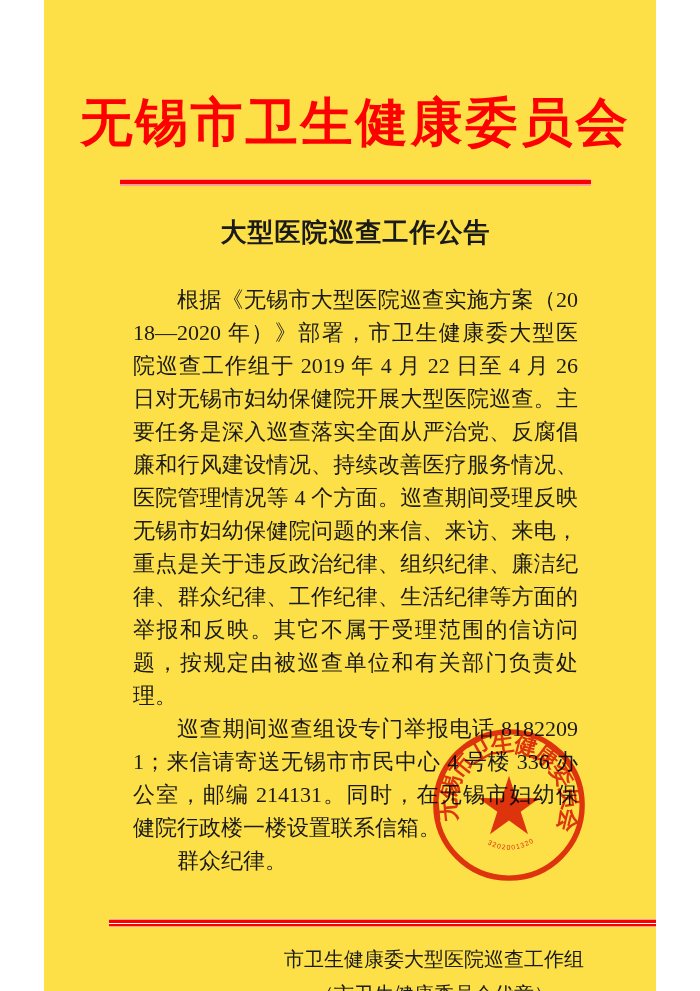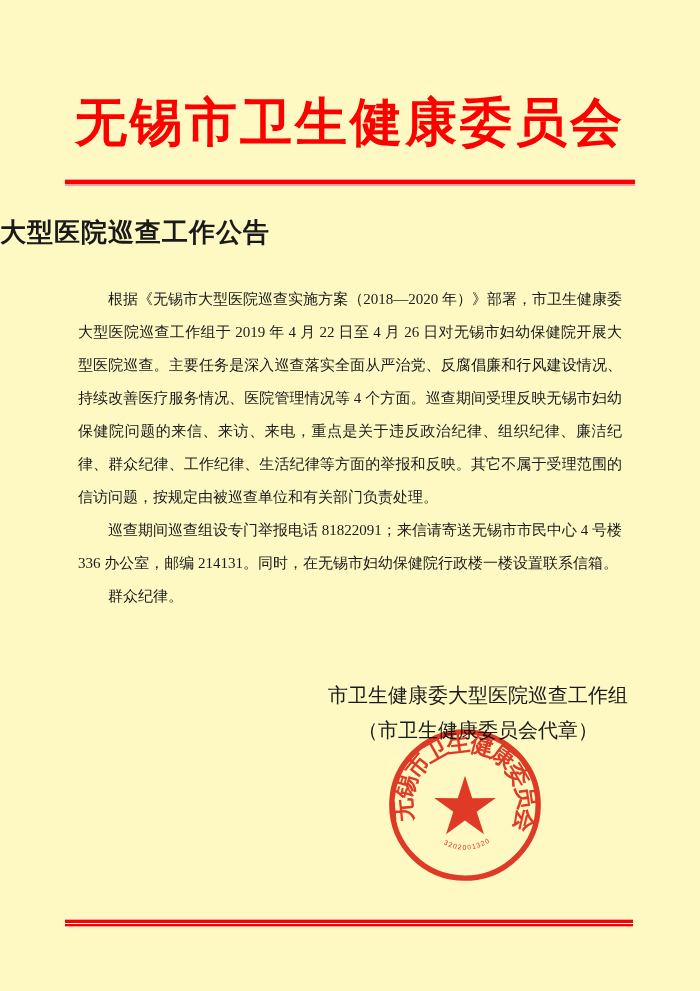--- a/index.html
+++ b/index.html
@@ -1,25 +1,26 @@
 <!DOCTYPE html>
 <html><head>
 <meta charset="utf-8">
 <style>
   * { margin: 0; padding: 0; box-sizing: border-box; }
   html, body { background: #ffffff; }
   .page {
     position: relative;
-    width: 700px;
+    width: 612px;
     height: 991px;
     margin: 0 auto;
-    background: #fef9c3;
+    background: #fde047;
     overflow: hidden;
     font-family: "Liberation Serif", "DejaVu Serif", serif;
     color: #1a1a1a;
+    padding-left: 11px;
   }
   .agency-title {
     padding-top: 97px;
     text-align: center;
     font-size: 52px;
     line-height: 1.0;
     font-weight: bold;
     letter-spacing: 3px;
     color: #fe0000;
     white-space: nowrap;
@@ -27,29 +28,29 @@
   .red-rule-top {
     margin: 30px 65px 0 65px;
     height: 7px;
     background: linear-gradient(180deg,
       #ff9c9c 0%, #ff9c9c 14%,
       #fb0000 14%, #fb0000 72%,
       #ff9c9c 72%, #ff9c9c 100%);
   }
   .notice-title {
     margin-top: 31px;
-    text-align: left;
+    text-align: center;
     font-size: 26px;
     line-height: 32px;
     font-weight: bold;
     letter-spacing: 1px;
   }
   .notice-body {
     margin: 34px 78px 0 78px;
-    font-size: 15px;
+    font-size: 22px;
     line-height: 33px;
     text-align: justify;
   }
   .notice-body p {
     text-indent: 2em;
     word-break: break-all;
   }
   .signature-block {
     margin: 65px 72px 0 auto;
     width: fit-content;

